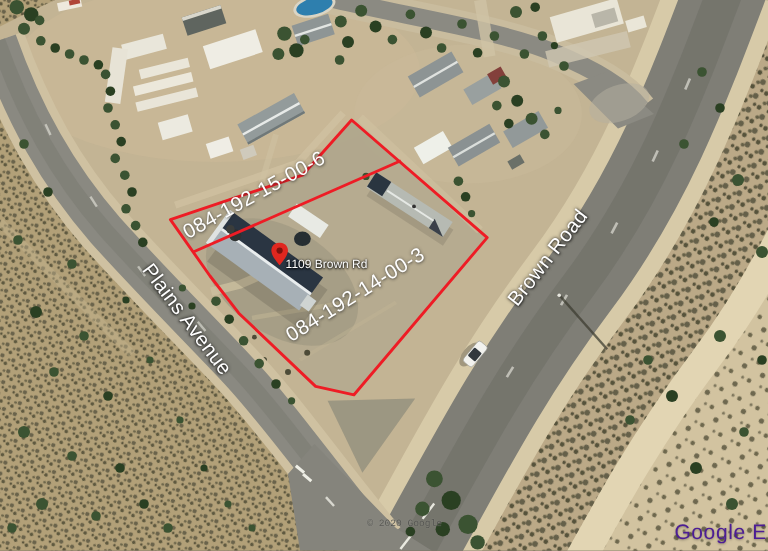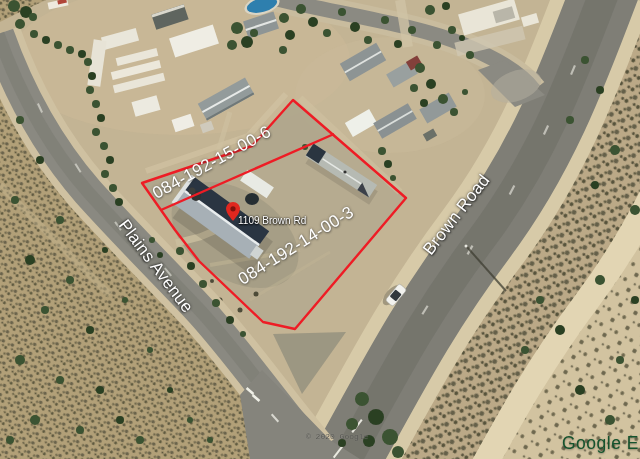--- a/index.html
+++ b/index.html
@@ -6,21 +6,21 @@
   .stage{position:relative;width:640px;height:459px;overflow:hidden;background:#c3b494;
          font-family:"Liberation Sans",sans-serif;}
   .stage svg.scene{position:absolute;left:0;top:0;}
   .lbl{position:absolute;white-space:nowrap;color:#fff;transform-origin:0 50%;pointer-events:none;}
   .parcel-lbl{font-size:17px;letter-spacing:.4px;
               text-shadow:0 1px 2px rgba(40,40,40,.55),0 0 3px rgba(40,40,40,.35);}
   .street-lbl{font-size:17px;letter-spacing:.3px;
               text-shadow:0 0 3px rgba(0,0,0,.75),0 1px 2px rgba(0,0,0,.65);}
   .addr-lbl{font-size:10px;text-shadow:0 0 2px #000,0 1px 2px #000;}
   .copy-lbl{font-size:8px;color:rgba(82,82,78,.95);text-shadow:0 0 1px rgba(255,255,255,.25);}
-  .logo-lbl{font-size:17.5px;color:#14532d;letter-spacing:.5px;
+  .logo-lbl{font-size:17.5px;color:#4c1d95;letter-spacing:.5px;
             text-shadow:0 1px 2px rgba(0,0,0,.35);}
   .pin{position:absolute;left:226px;top:202px;width:14px;height:19px;}
 </style>
 </head>
 <body>
 
 <div class="stage">
 
   <svg class="scene" width="640" height="459" viewBox="0 0 640 459">
     <defs>

